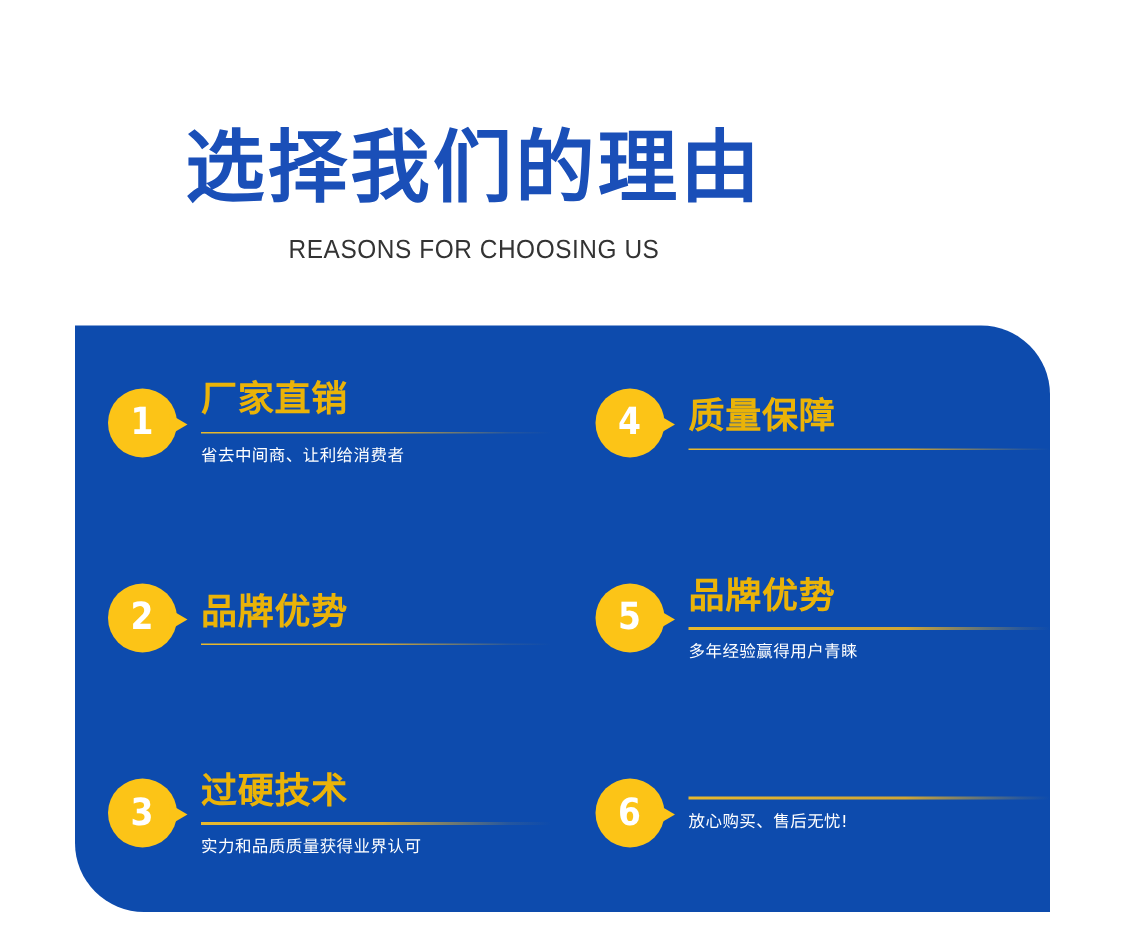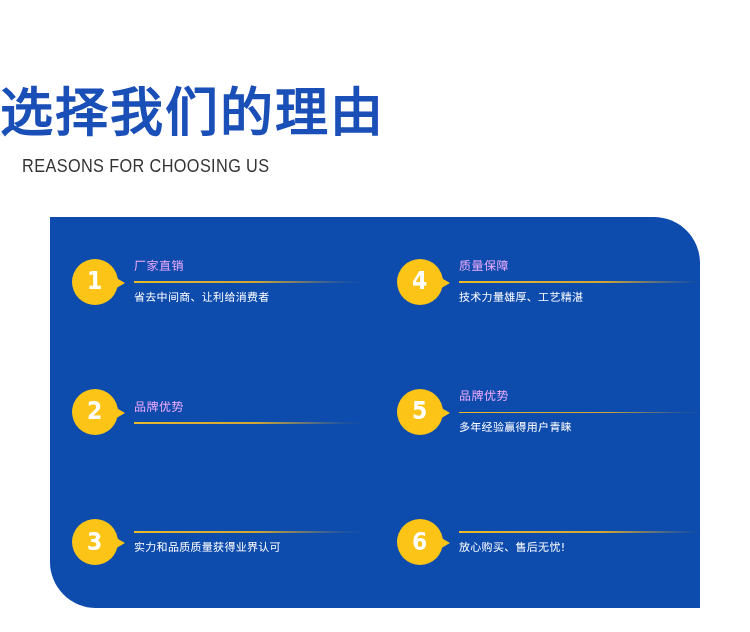--- a/index.html
+++ b/index.html
@@ -21,21 +21,21 @@
     height: 632px;
     background: #ffffff;
   }
 
   
   .header {
     position: absolute;
     top: 0;
     left: 0;
     width: 632px;
-    text-align: left;
+    text-align: center;
   }
 
   .main-title {
     margin: 0;
     padding-top: 86px;
     font-size: 53px;
     line-height: 1.02;
     font-weight: bold;
     letter-spacing: 2px;
     color: #1a4fb8;
@@ -132,23 +132,23 @@
   }
 
   .texts {
     position: relative;
     flex: 1 1 auto;
     min-width: 0;
     padding-right: 8px;
   }
 
   .item-title {
-    font-size: 12px;
-    font-weight: normal;
-    color: #f0abfc;
+    font-size: 24px;
+    font-weight: bold;
+    color: #eab308;
     line-height: 1.1;
     letter-spacing: 0.5px;
     padding-bottom: 8px;
     font-family: "DejaVu Sans", "Liberation Sans", sans-serif;
     white-space: nowrap;
   }
 
   .divider {
     height: 1.5px;
     width: 100%;
@@ -203,21 +203,20 @@
       <div class="item col-right">
         <div class="badge-wrap">
           <div class="badge">
             <span class="badge-num">4</span>
           </div>
           <div class="badge-pointer"></div>
         </div>
         <div class="texts">
           <div class="item-title">质量保障</div>
           <div class="divider"></div>
-          <div class="item-desc">技术力量雄厚、工艺精湛</div>
         </div>
       </div>
 
       <div class="item col-left">
         <div class="badge-wrap">
           <div class="badge">
             <span class="badge-num">2</span>
           </div>
           <div class="badge-pointer"></div>
         </div>
@@ -242,20 +241,21 @@
       </div>
 
       <div class="item col-left">
         <div class="badge-wrap">
           <div class="badge">
             <span class="badge-num">3</span>
           </div>
           <div class="badge-pointer"></div>
         </div>
         <div class="texts">
+          <div class="item-title">过硬技术</div>
           <div class="divider"></div>
           <div class="item-desc">实力和品质质量获得业界认可</div>
         </div>
       </div>
 
       <div class="item col-right">
         <div class="badge-wrap">
           <div class="badge">
             <span class="badge-num">6</span>
           </div>

